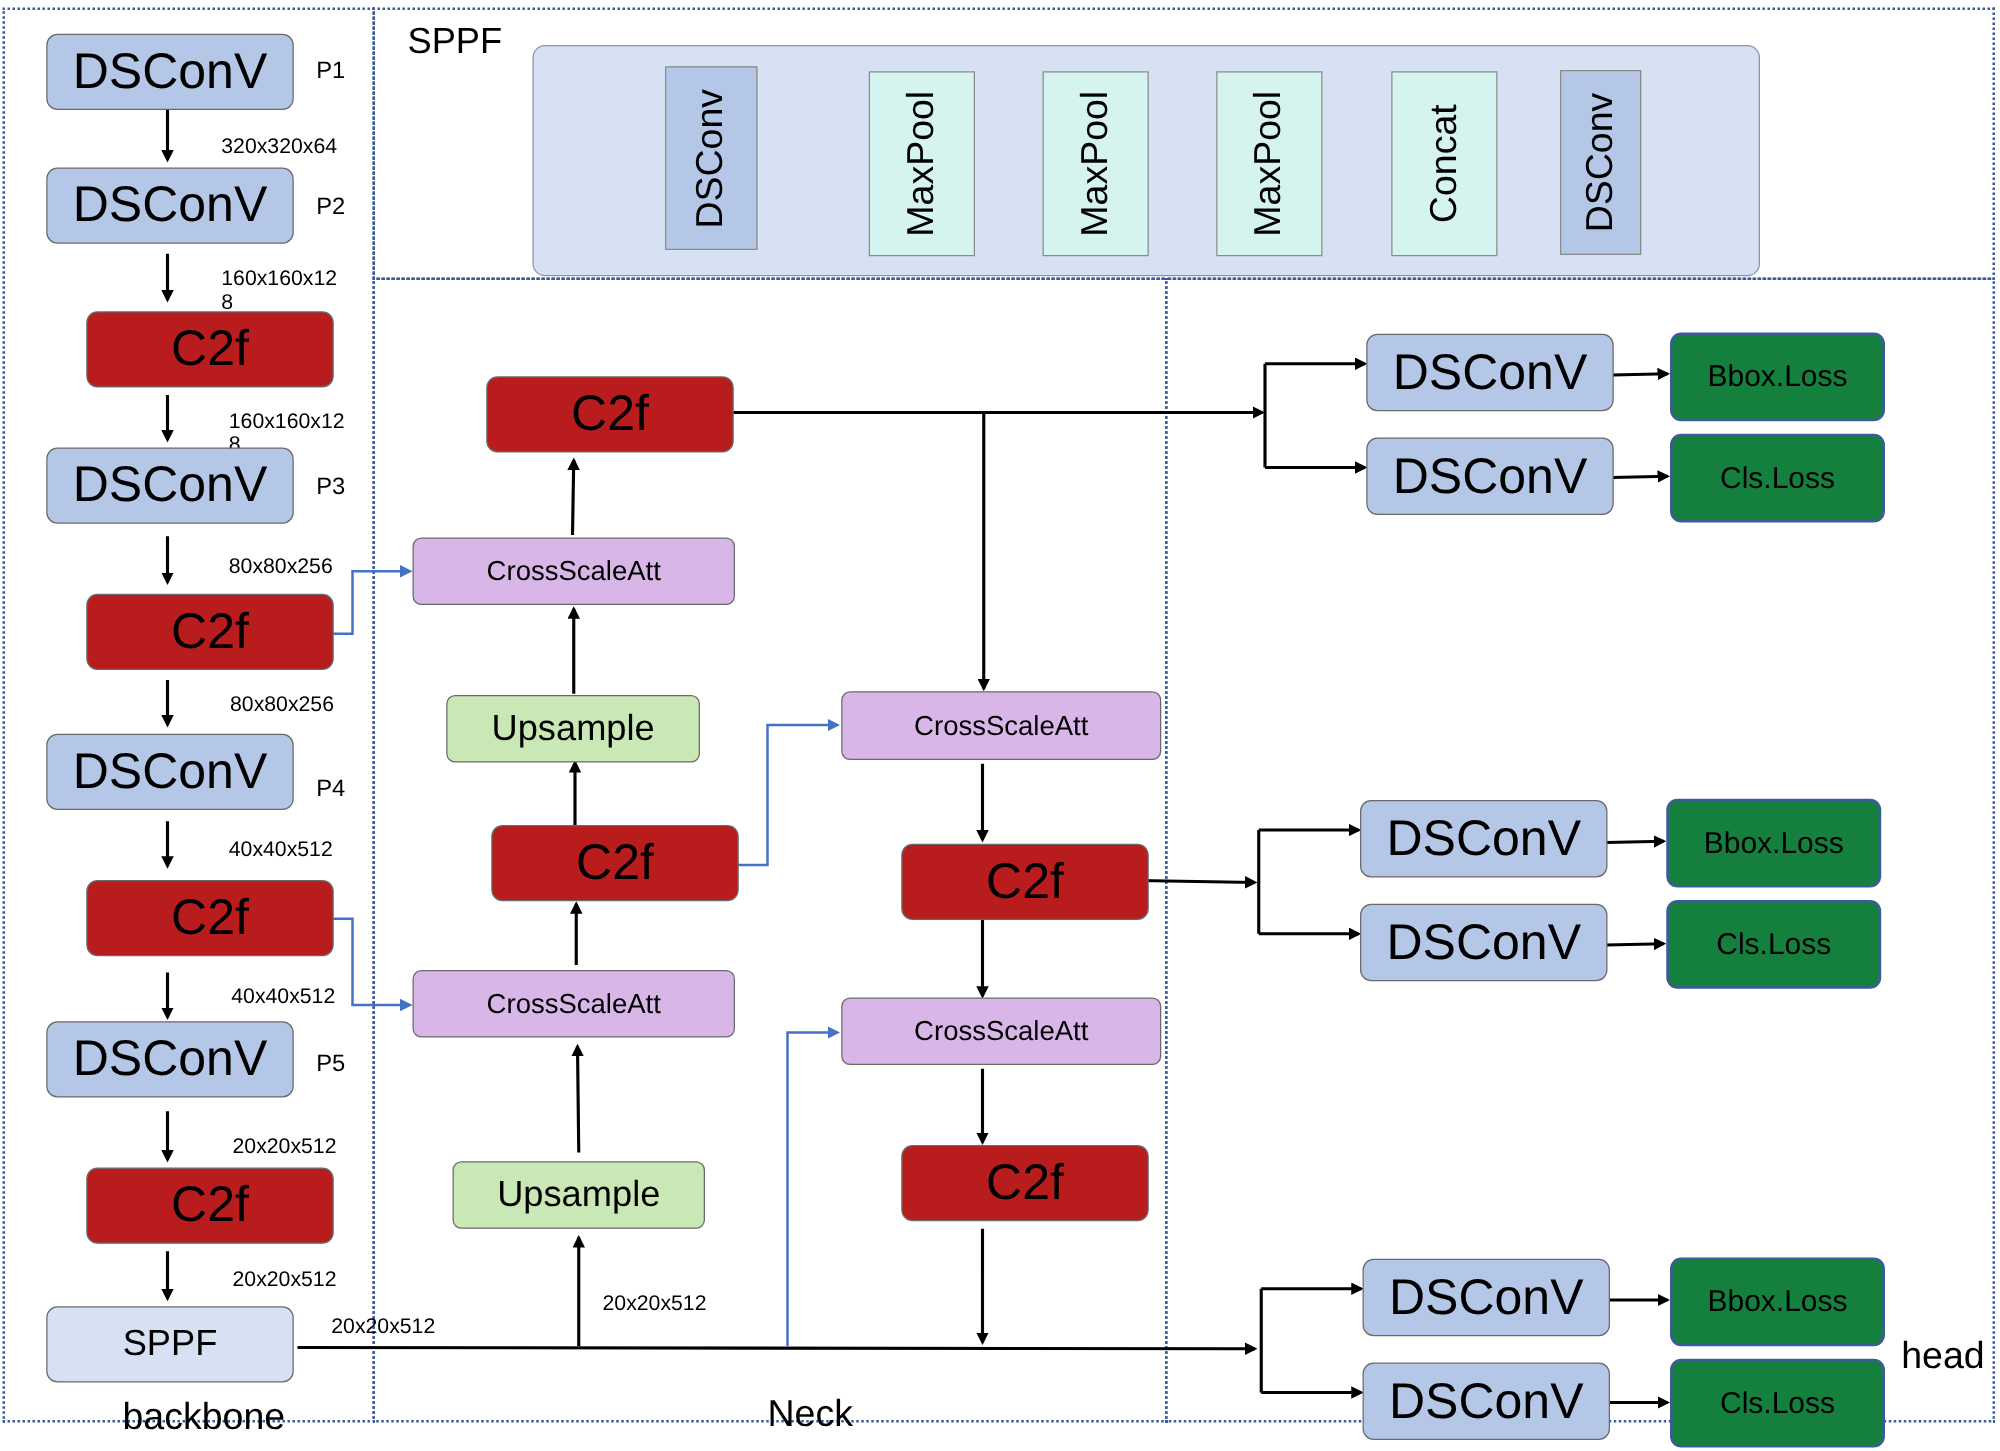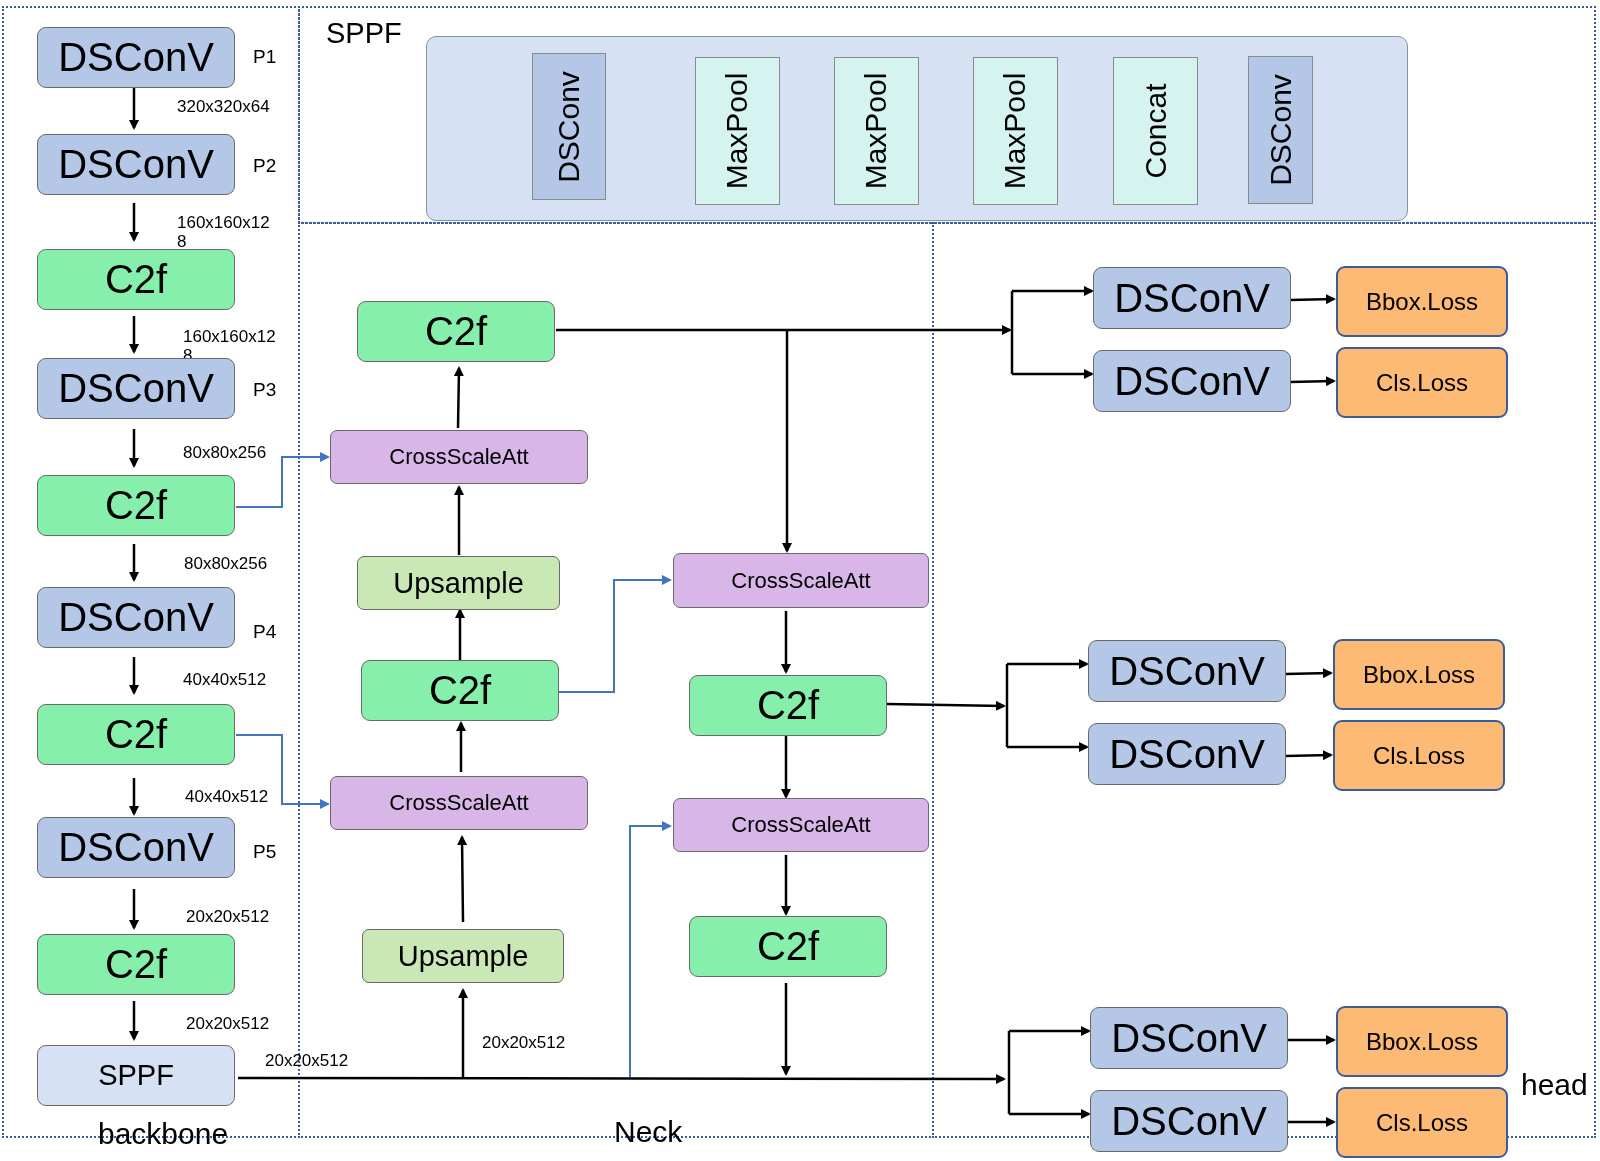--- a/index.html
+++ b/index.html
@@ -1,24 +1,24 @@
 <!DOCTYPE html>
 <html><head>
 <meta charset="utf-8">
 <style>
   html, body { margin:0; padding:0; background:#ffffff; }
   body { width:1600px; height:1161px; position:relative; overflow:hidden; font-family:"Liberation Sans", sans-serif; color:#000; }
   .region { position:absolute; border:2px dotted #3b5b9a; box-sizing:border-box; }
   .box { position:absolute; box-sizing:border-box; border:1px solid #6a6a6a; border-radius:9px; display:flex; align-items:center; justify-content:center; white-space:nowrap; }
   .dsconv { background:#b4c7e7; font-size:40px; }
-  .c2f { background:#86efac; font-size:40px; }
+  .c2f { background:#b91c1c; font-size:40px;margin-left:32px; }
   .csa { background:#d9b6e8; font-size:22px; border-radius:7px; }
   .ups { background:#c9e8b6; font-size:29px; border-radius:7px; }
   .sppfbox { background:#d6e1f3; font-size:29px; }
-  .loss { background:#fdba74; border:2px solid #3b5b9a; font-size:24px; border-radius:9px; }
+  .loss { background:#15803d; border:2px solid #3b5b9a; font-size:24px; border-radius:9px; }
   .lbl { position:absolute; white-space:nowrap; font-size:17px; }
   .plbl { position:absolute; font-size:19px; }
   .title { position:absolute; font-size:29px; }
   .sppf-panel { position:absolute; background:#d6e1f3; border:1px solid #8a93a6; border-radius:10px; box-sizing:border-box; }
   .vbox { position:absolute; box-sizing:border-box; border:1px solid #8a8a8a; display:flex; align-items:center; justify-content:center; }
   .vbox span { transform:rotate(-90deg); white-space:nowrap; font-size:30px; display:block; }
   .vds { background:#b4c7e7; }
   .vmp { background:#d5f3ef; }
   svg.wires { position:absolute; left:0; top:0; }
 </style>
@@ -112,21 +112,21 @@
     <polyline points="1009,1031 1009,1114"></polyline>
     <line x1="1009" y1="1031" x2="1089" y2="1031" marker-end="url(#ah)"></line>
     <line x1="1009" y1="1114" x2="1089" y2="1114" marker-end="url(#ah)"></line>
     <line x1="1287" y1="1040" x2="1334" y2="1040" marker-end="url(#ah)"></line>
     <line x1="1287" y1="1122" x2="1334" y2="1122" marker-end="url(#ah)"></line>
   </g>
 </svg>
 
 <div class="box dsconv" style="left:37px;top:27px;width:198px;height:61px;">DSConV</div>
 <div class="plbl" style="left:253px;top:46px;">P1</div>
-<div class="lbl" style="left:177px;top:97px;">320x320x64</div>
+<div class="lbl" style="left:177px;top:107px;">320x320x64</div>
 
 <div class="box dsconv" style="left:37px;top:134px;width:198px;height:61px;">DSConV</div>
 <div class="plbl" style="left:253px;top:155px;">P2</div>
 <div class="lbl" style="left:177px;top:213px;white-space:pre;line-height:19px;">160x160x12
 8</div>
 
 <div class="box c2f" style="left:37px;top:249px;width:198px;height:61px;">C2f</div>
 <div class="lbl" style="left:183px;top:327px;white-space:pre;line-height:19px;">160x160x12
 8</div>
 

